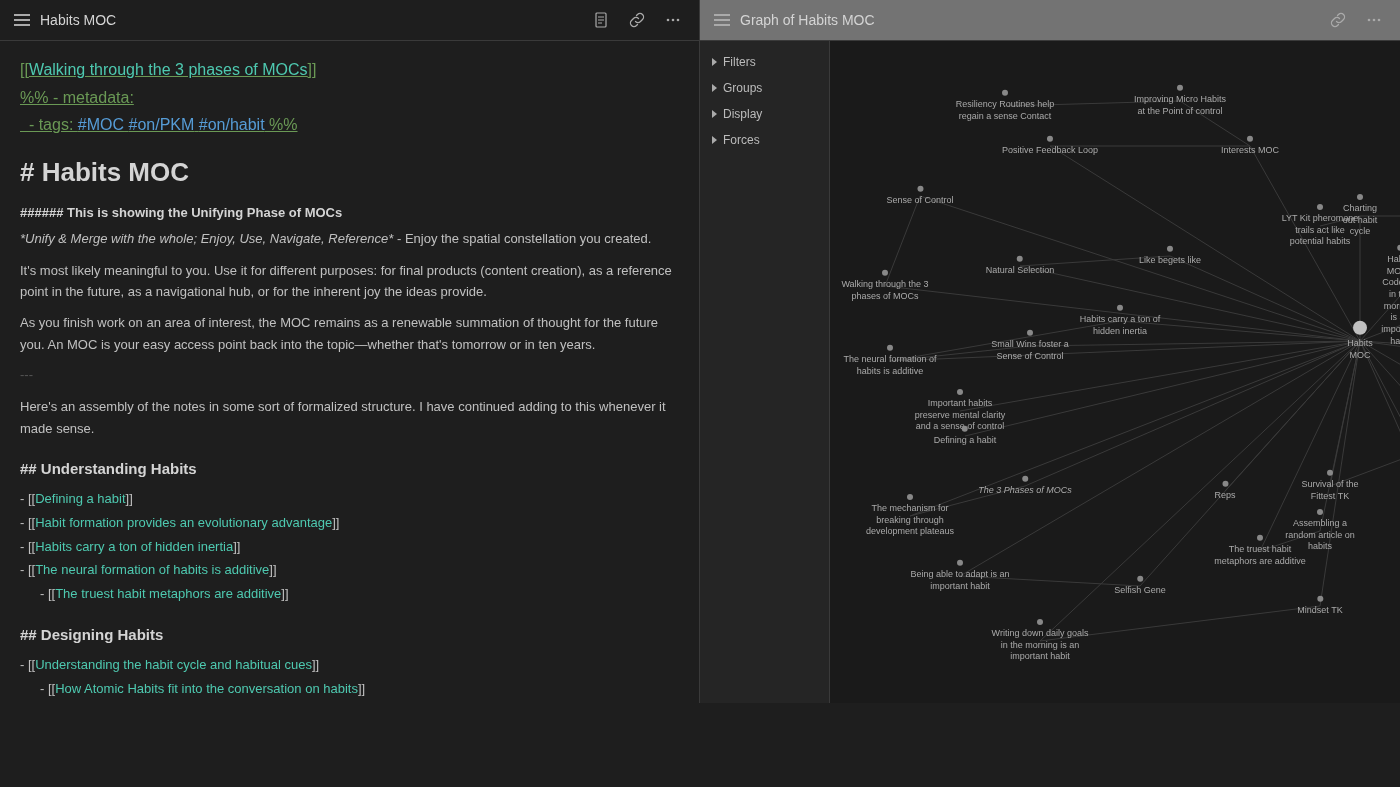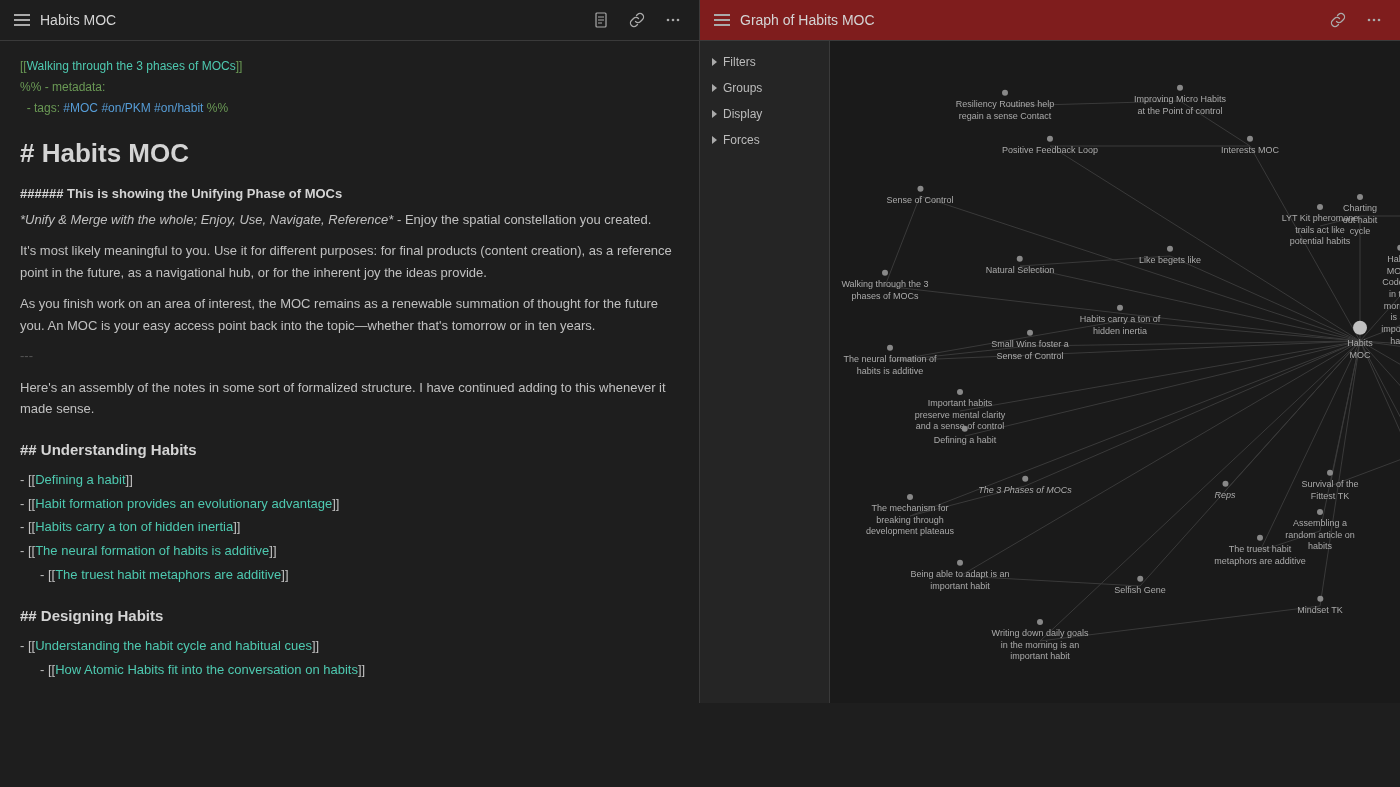--- a/index.html
+++ b/index.html
@@ -91,22 +91,23 @@
       padding: 16px 20px;
       line-height: 1.6;
     }
 
     .left-content::-webkit-scrollbar { width: 6px; }
     .left-content::-webkit-scrollbar-track { background: transparent; }
     .left-content::-webkit-scrollbar-thumb { background: #444; border-radius: 3px; }
 
     .metadata-line {
       color: #6a9955;
-      font-size: 12px;
+      font-size: 16px;
       margin-bottom: 2px;
+      text-decoration: underline;
     }
 
     .link-text {
       color: #4ec9b0;
       text-decoration: none;
     }
 
     .tag-text {
       color: #569cd6;
     }
@@ -156,21 +157,21 @@
       margin-bottom: 3px;
       font-size: 13px;
       padding-left: 20px;
     }
 
     
     .right-panel {
       flex: 1;
       display: flex;
       flex-direction: column;
-      background: #7f1d1d;
+      background: #737373;
       overflow: hidden;
     }
 
     .right-header {
       display: flex;
       align-items: center;
       justify-content: space-between;
       padding: 8px 14px;
       border-bottom: 1px solid #3a3a3a;
       min-height: 40px;
@@ -535,21 +536,21 @@
             <div class="node-label wrap">Important habits preserve mental clarity and a sense of control</div>
           </div>
           <div class="node" style="left: 135px; top: 395px;">
             <div class="node-dot small"></div>
             <div class="node-label wrap">Defining a habit</div>
           </div>
           <div class="node" style="left: 195px; top: 445px; font-style: italic;">
             <div class="node-dot small"></div>
             <div class="node-label wrap">The 3 Phases of MOCs</div>
           </div>
-          <div class="node" style="left: 395px; top: 450px; font-style: italic;">
+          <div class="node" style="left: 395px; top: 450px;">
             <div class="node-dot small"></div>
             <div class="node-label wrap">Reps</div>
           </div>
           <div class="node" style="left: 500px; top: 445px;">
             <div class="node-dot small"></div>
             <div class="node-label wrap">Survival of the Fittest TK</div>
           </div>
           <div class="node" style="left: 80px; top: 475px;">
             <div class="node-dot small"></div>
             <div class="node-label wrap">The mechanism for breaking through development plateaus</div>

